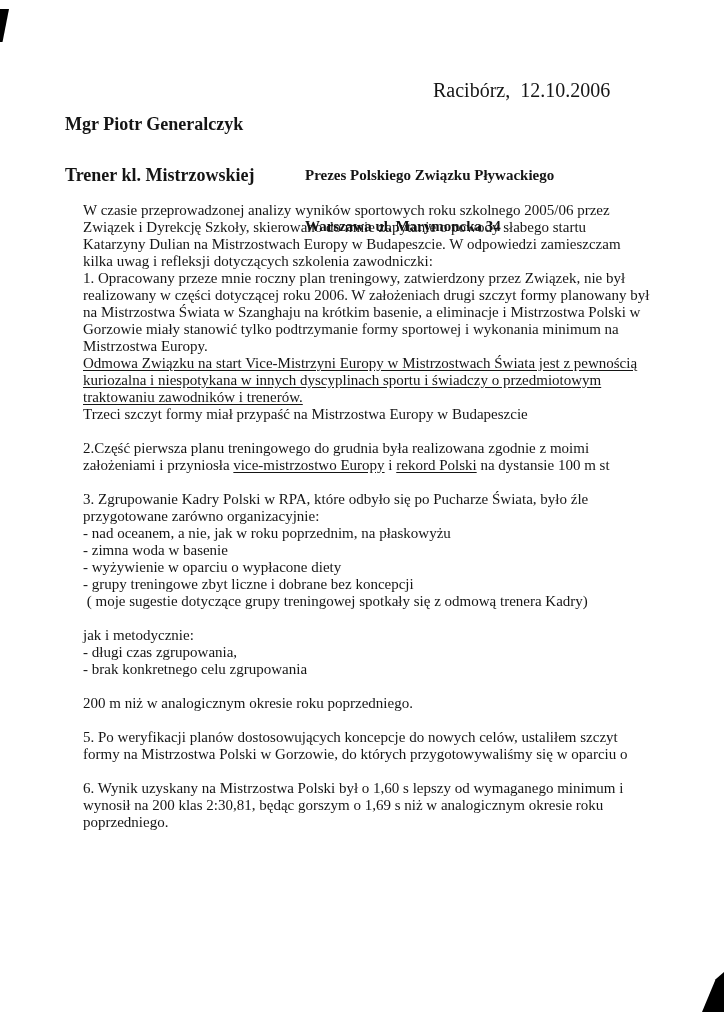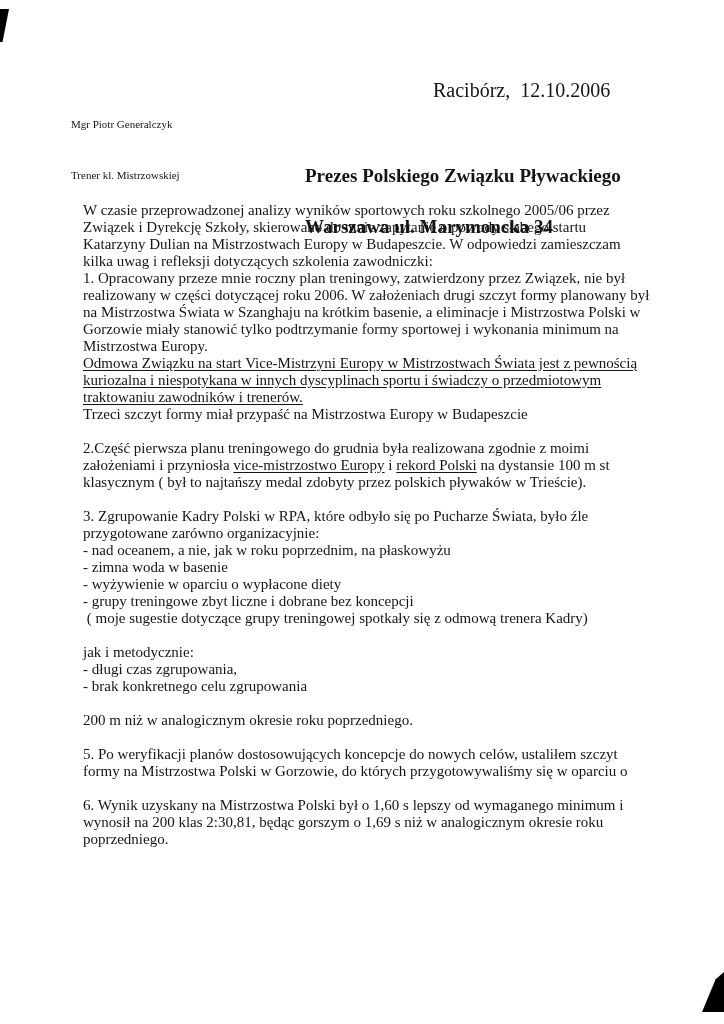--- a/index.html
+++ b/index.html
@@ -6,30 +6,30 @@
   .page{
     position:relative;
     width:724px;height:1024px;
     background:#ffffff;
     overflow:hidden;
     font-family:"Liberation Serif", serif;
     color:#151515;
     -webkit-font-smoothing:antialiased;
   }
   .sender{
-    position:absolute;left:71px;top:82px;
-    font-size:11px;line-height:17px;white-space:pre;
+    position:absolute;left:65px;top:82px;
+    font-size:18px;line-height:17px;white-space:pre;font-weight:bold;
   }
   .dateline{
     position:absolute;left:433px;top:82px;
     font-size:20px;line-height:17px;white-space:pre;
   }
   .addressee{
     position:absolute;left:305px;top:133px;
-    font-size:19px;line-height:17px;font-weight:bold;white-space:pre;
+    font-size:15px;line-height:17px;font-weight:bold;white-space:pre;
   }
   .letter-body{
     position:absolute;left:83px;top:202px;
     width:620px;
     font-size:15px;line-height:17px;
   }
   .line{min-height:17px;white-space:pre;}
   .seg-u{text-decoration:underline;text-underline-offset:2px;}
   .seg-b{font-weight:normal;}
   
@@ -73,21 +73,20 @@
       <div class="line"><span class="">na Mistrzostwa Świata w Szanghaju na krótkim basenie, a eliminacje i Mistrzostwa Polski w</span></div>
       <div class="line"><span class="">Gorzowie miały stanowić tylko podtrzymanie formy sportowej i wykonania minimum na</span></div>
       <div class="line"><span class="">Mistrzostwa Europy.</span></div>
       <div class="line"><span class="seg-u ">Odmowa Związku na start Vice-Mistrzyni Europy w Mistrzostwach Świata jest z pewnością</span></div>
       <div class="line"><span class="seg-u ">kuriozalna i niespotykana w innych dyscyplinach sportu i świadczy o przedmiotowym</span></div>
       <div class="line"><span class="seg-u ">traktowaniu zawodników i trenerów.</span></div>
       <div class="line"><span class="">Trzeci szczyt formy miał przypaść na Mistrzostwa Europy w Budapeszcie</span></div>
       <div class="line">&nbsp;</div>
       <div class="line"><span class="">2.Część pierwsza planu treningowego do grudnia była realizowana zgodnie z moimi</span></div>
       <div class="line"><span class="">założeniami i przyniosła </span><span class="seg-u ">vice-mistrzostwo Europy</span><span class=""> i </span><span class="seg-u ">rekord Polski</span><span class=""> na dystansie 100 m st</span></div>
-      <div class="line"><span class="">klasycznym ( był to najtańszy medal zdobyty przez polskich pływaków w Trieście).</span></div>
       <div class="line">&nbsp;</div>
       <div class="line"><span class="">3. Zgrupowanie Kadry Polski w RPA, które odbyło się po Pucharze Świata, było źle</span></div>
       <div class="line"><span class="">przygotowane zarówno organizacyjnie:</span></div>
       <div class="line"><span class="">- nad oceanem, a nie, jak w roku poprzednim, na płaskowyżu</span></div>
       <div class="line"><span class="">- zimna woda w basenie</span></div>
       <div class="line"><span class="">- wyżywienie w oparciu o wypłacone diety</span></div>
       <div class="line"><span class="">- grupy treningowe zbyt liczne i dobrane bez koncepcji</span></div>
       <div class="line"><span class=""> ( moje sugestie dotyczące grupy treningowej spotkały się z odmową trenera Kadry)</span></div>
       <div class="line">&nbsp;</div>
       <div class="line"><span class="">jak i metodycznie:</span></div>

